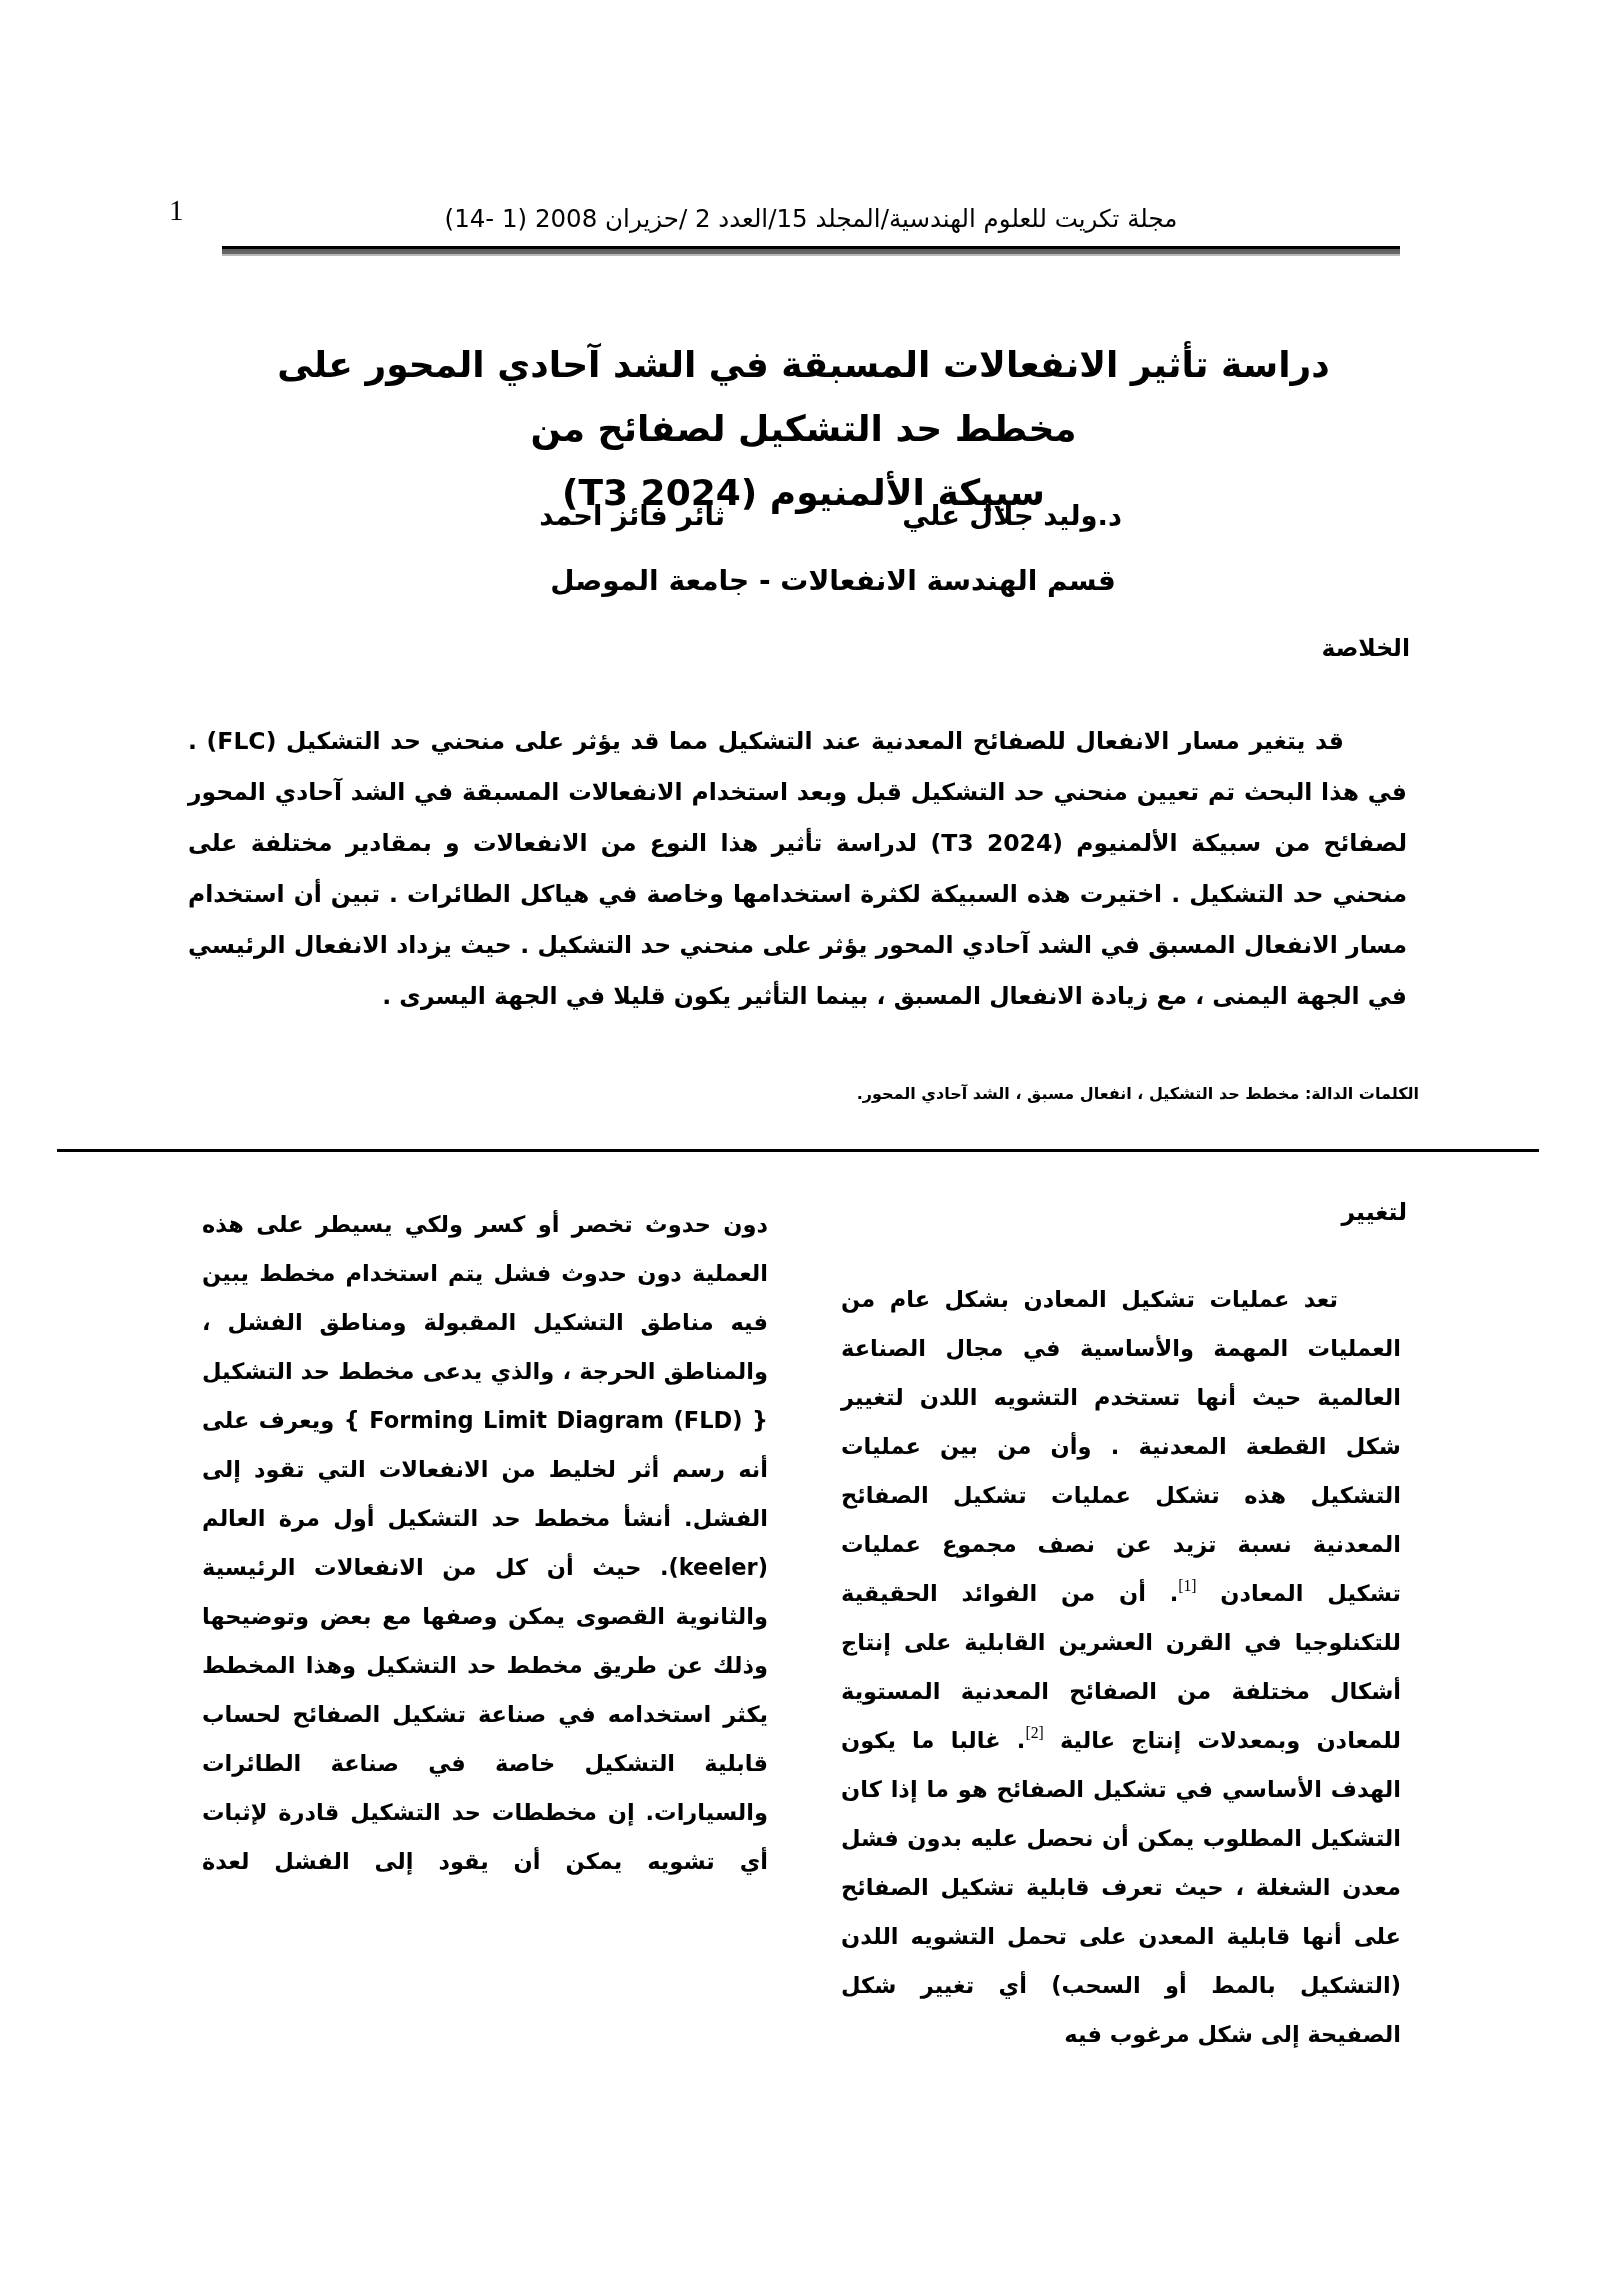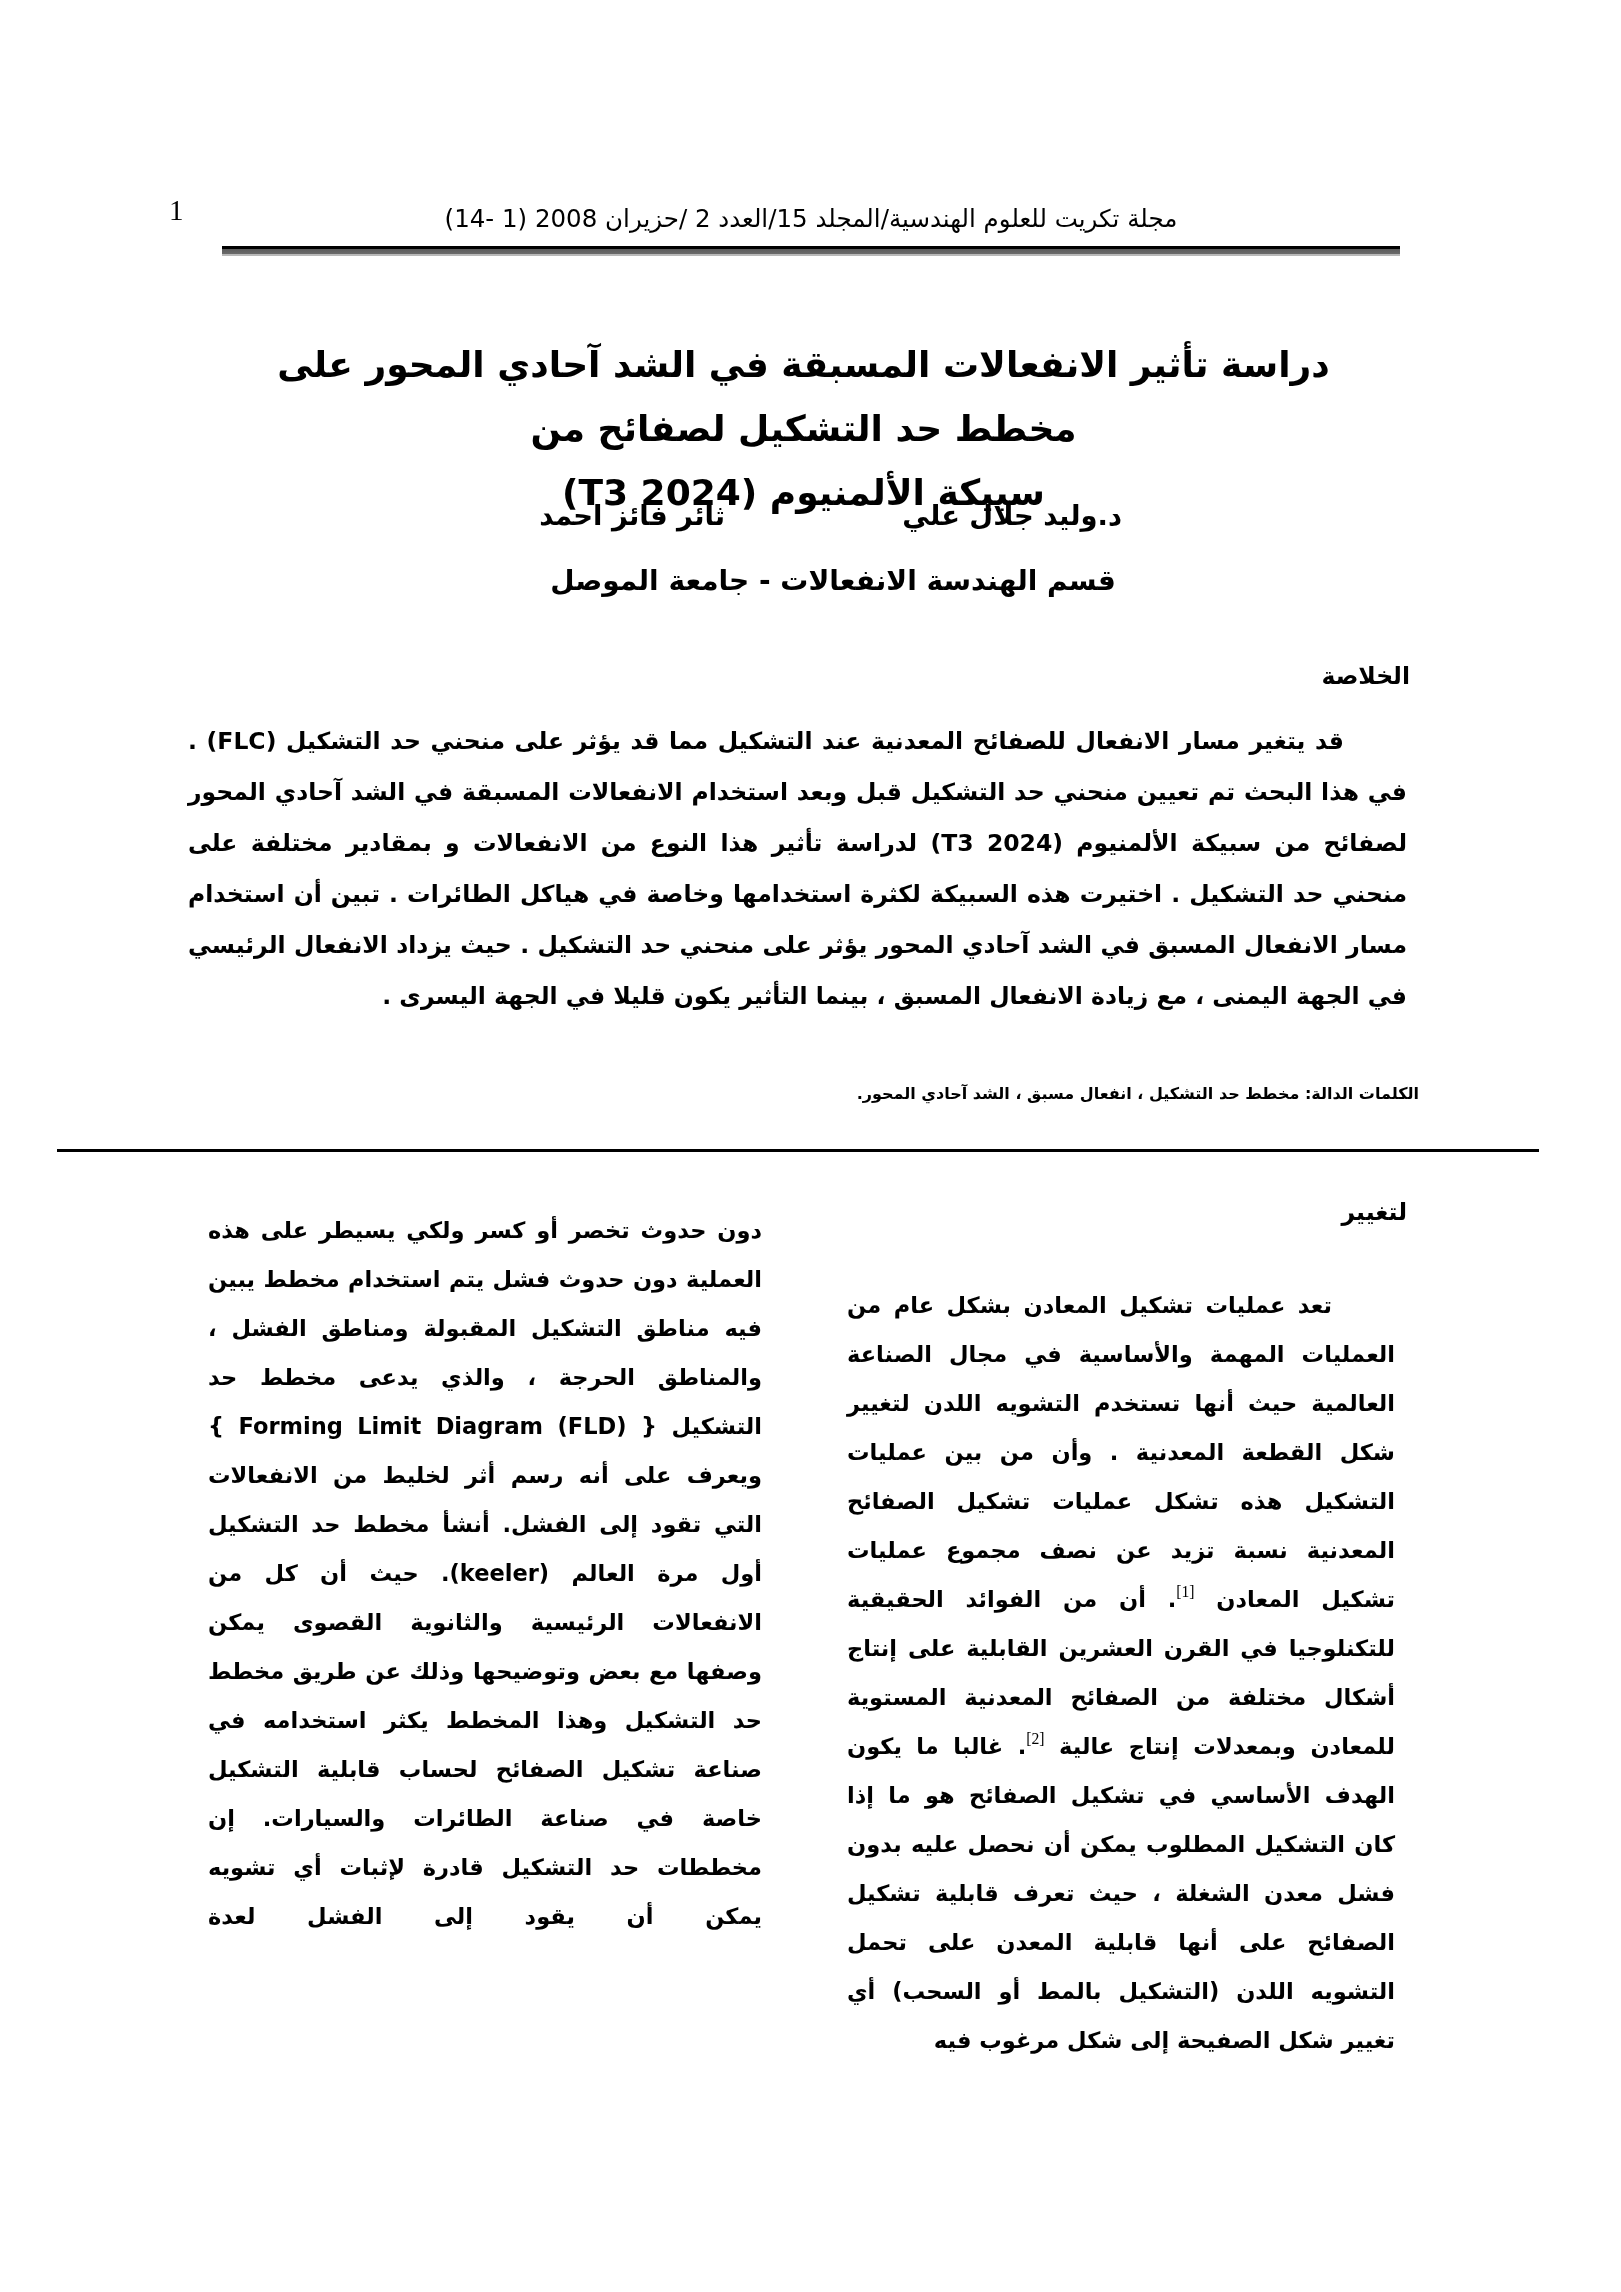--- a/index.html
+++ b/index.html
@@ -37,21 +37,21 @@
     }
     .author-1 { position: absolute; right: 103px; top: 0; }
     .author-2 { position: absolute; right: 500px; top: 0; }
     .affiliation {
       left: 441px; width: 784px; top: 564px; text-align: center;
       font-size: 28px; font-weight: bold;
     }
 
     
     .abstract-heading {
-      right: 211px; top: 662px; font-size: 23.5px; font-weight: bold;
+      right: 211px; top: 634px; font-size: 23.5px; font-weight: bold;
     }
     .abstract-body {
       left: 188px; width: 1219px; top: 716px;
       font-size: 23.5px; font-weight: bold; line-height: 51px;
       text-align: justify; text-align-last: right;
     }
     .abstract-body .indent { display: inline-block; width: 63px; }
 
     .keywords {
       right: 202px; top: 1084px; font-size: 16px; font-weight: bold; white-space: nowrap;
@@ -60,21 +60,21 @@
       left: 57px; width: 1482px; top: 1149px; height: 2.9px; background: #000;
     }
 
     
     .col {
       font-size: 22.5px; font-weight: bold; line-height: 49px;
       text-align: justify; text-align-last: justify;
     }
     .col-right { left: 835px; width: 572px; top: 1269px; }
     .col-left  { left: 196px; width: 578px; top: 1194px; }
-    .col p { margin: 12px; }
+    .col p { margin: 6px; }
     .col .last-line { text-align-last: right; }
     .intro-heading {
       right: 214px; top: 1198px; font-size: 23.5px; font-weight: bold;
     }
     .col .indent { display: inline-block; width: 63px; }
     sup.ref { font-family: "Liberation Serif", serif; font-weight: normal; font-size: 15.7px; vertical-align: 9.8px; line-height: 0; }
   </style>
 </head>
 <body>
 

